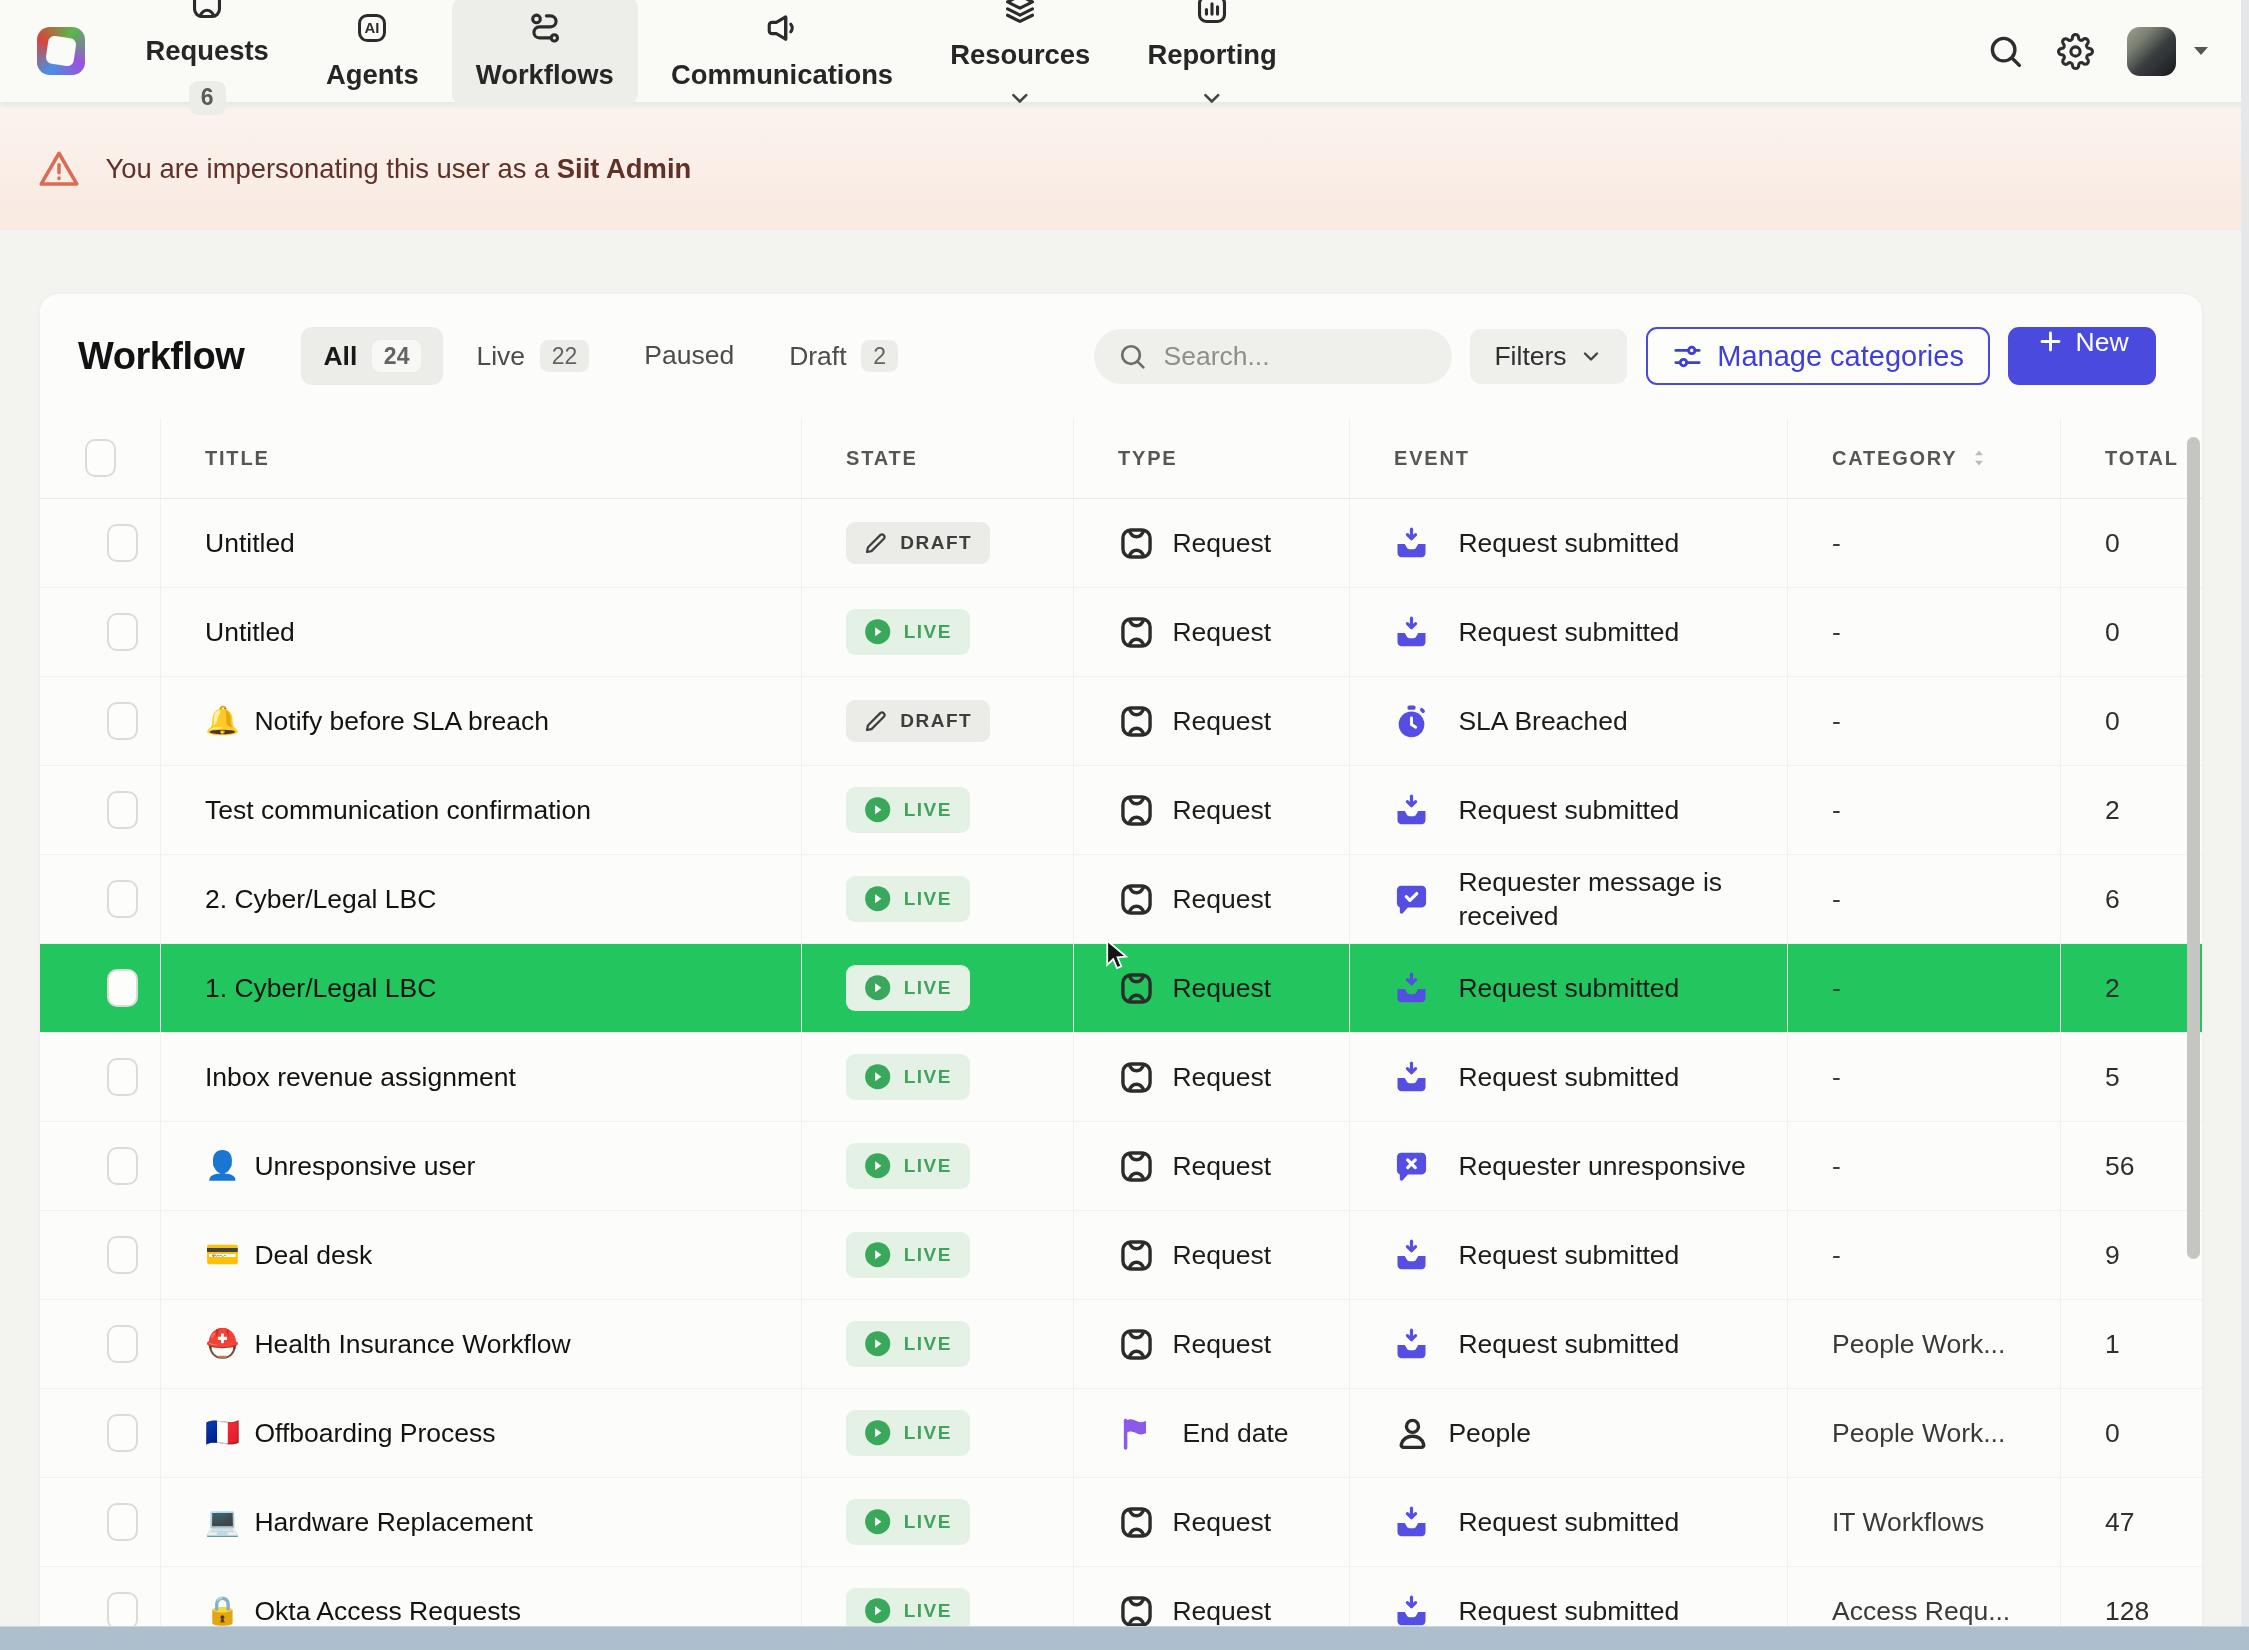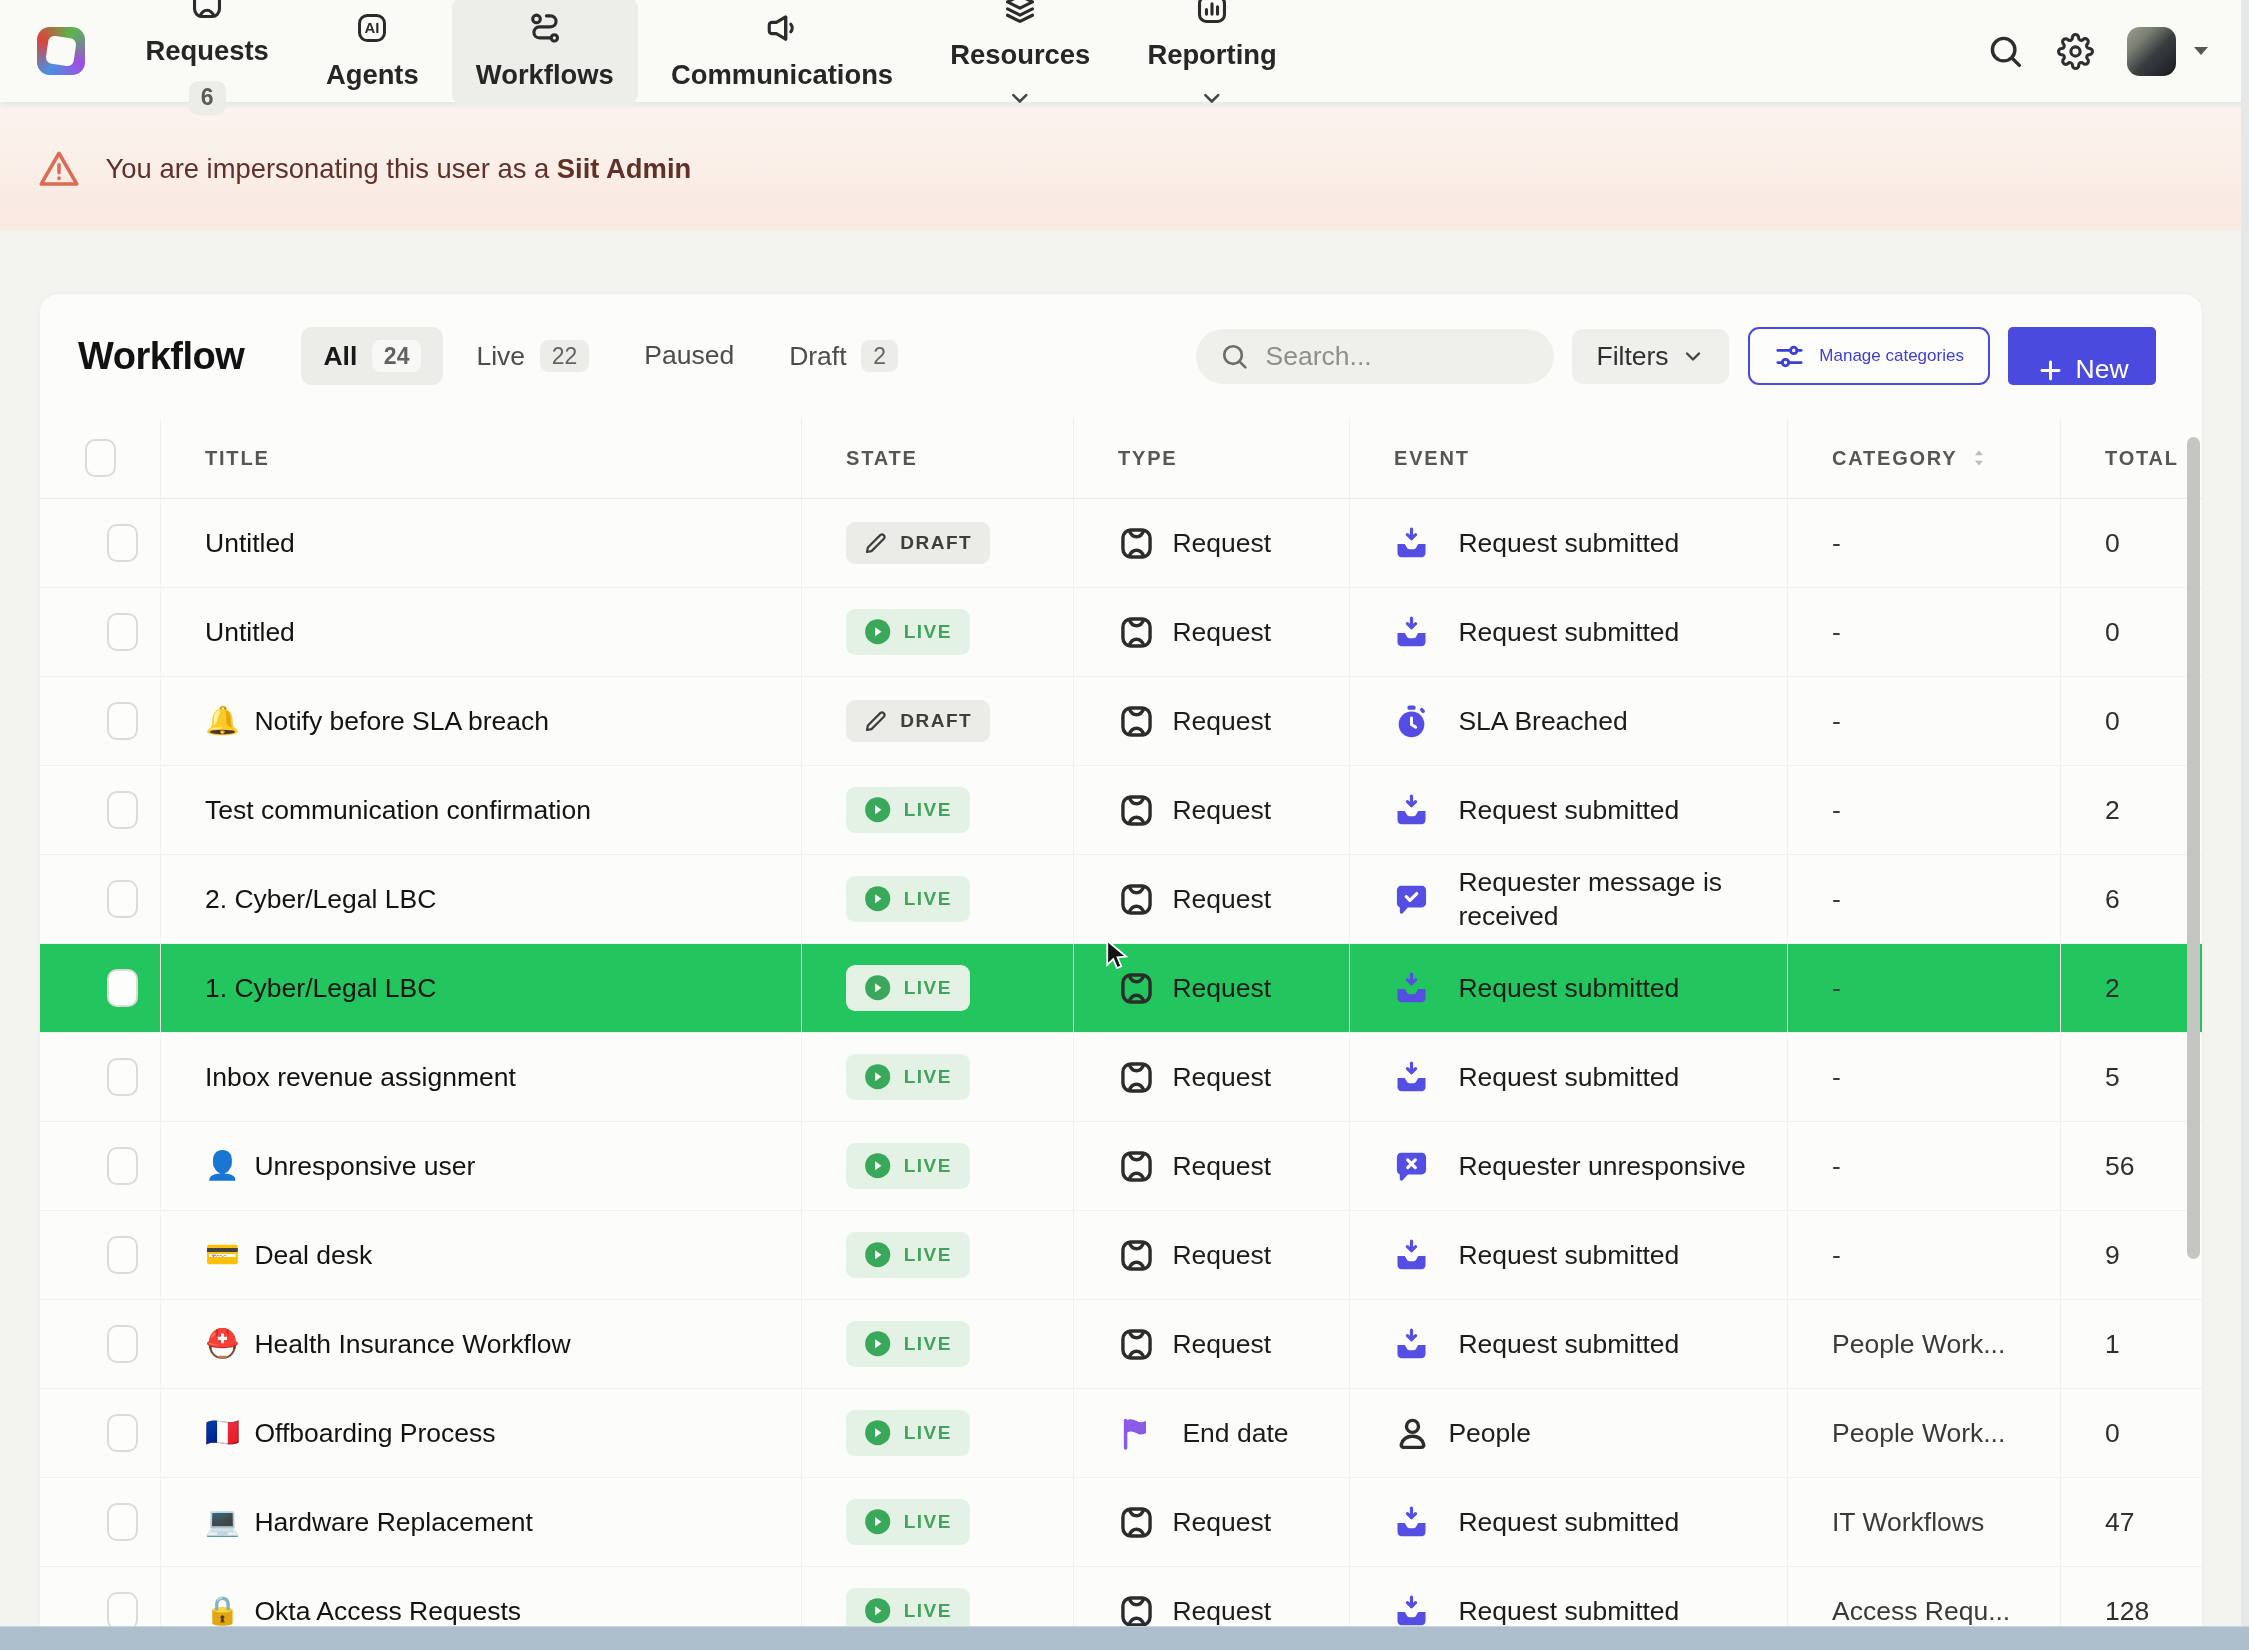--- a/index.html
+++ b/index.html
@@ -64,24 +64,24 @@
   .search-pill{width:358px;height:55px;background:#EFEFEB;border-radius:29px;
     display:flex;align-items:center;gap:16.4px;padding:0 24px;box-sizing:border-box;
     color:#8F8F89;font-size:26.5px;}
   .search-pill .sicon{width:29px;height:29px;color:#6e6e69;}
   .search-pill .sicon svg{width:100%;height:100%;}
   .filters-btn{height:55px;background:#EFEFEB;border-radius:11px;display:flex;align-items:center;
     gap:12.8px;padding:0 24px;font-size:26.5px;color:#2f2f2f;font-weight:500;}
   .filters-btn .chev{width:24px;height:24px;}
   .manage-btn{height:58px;background:#FDFDFC;border:2.7px solid #4A4ADF;border-radius:11px;
     display:flex;align-items:center;gap:14.6px;padding:0 24px;box-sizing:border-box;
-    font-size:17px;color:#3D3FD6;font-weight:500;}
+    font-size:29px;color:#3D3FD6;font-weight:500;}
   .manage-btn .micon{width:31px;height:31px;}
   .manage-btn .micon svg{width:100%;height:100%;}
-  .new-btn{height:58px;background:#4A4ADF;border-radius:5px;display:flex;align-items:flex-end;
+  .new-btn{height:58px;background:#4A4ADF;border-radius:11px;display:flex;align-items:flex-start;
     gap:11px;padding:0 27.4px;font-size:26.5px;color:#ffffff;font-weight:500;}
   .new-btn .picon{width:29px;height:29px;}
   .new-btn .picon svg{width:100%;height:100%;}
 
   
   .thead,.trow{display:grid;grid-template-columns:120px 641px 272px 276px 438px 273px 1fr;}
   .thead{height:80px;border-bottom:0.9px solid #EBEBE7;}
   .th{display:flex;align-items:center;padding-left:44px;font-size:20px;font-weight:700;
     letter-spacing:1.8px;color:#565656;white-space:nowrap;}
   .thead>.th:not(:first-child),.trow>.td:not(:first-child){border-left:0.9px solid #F0F0EC;}

